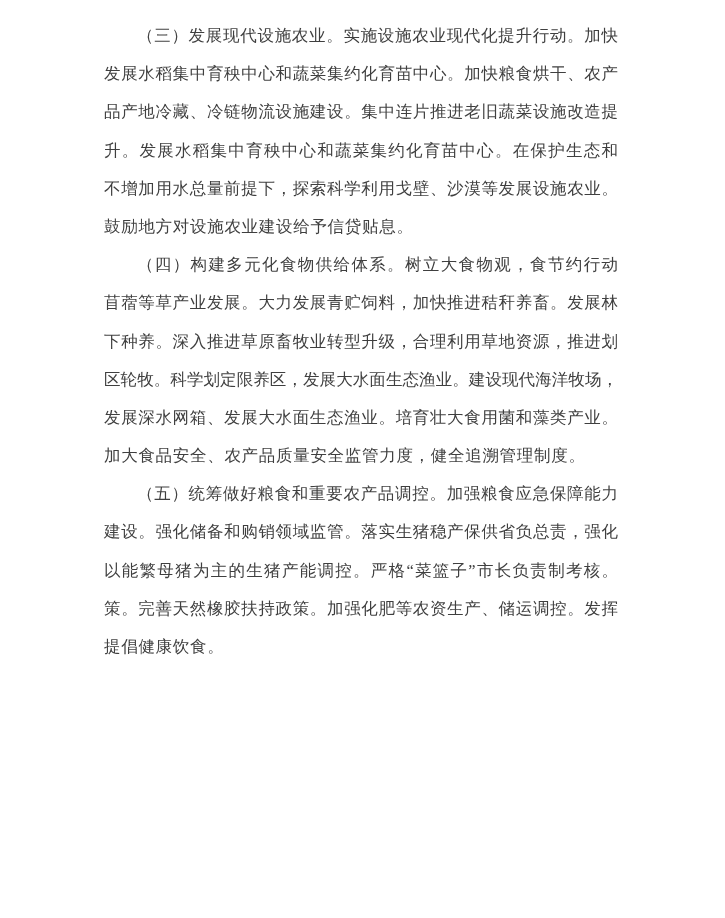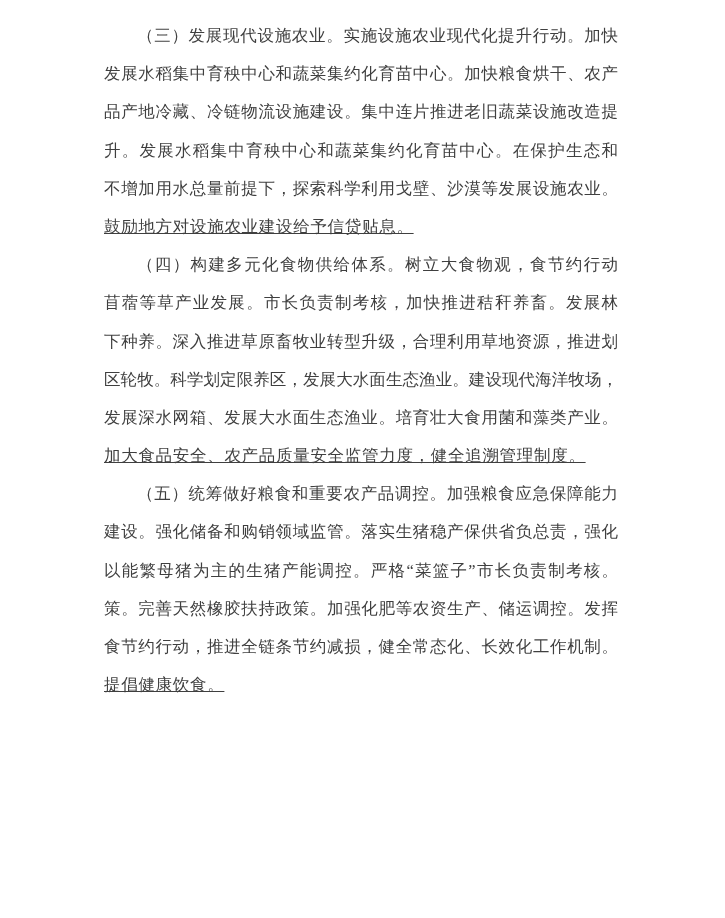--- a/index.html
+++ b/index.html
@@ -31,21 +31,20 @@
     height: 38.2px;
     color: #3f3f3f;
     text-align: left;
   }
   .line.justify {
     text-align: justify;
     text-align-last: justify;
   }
   .line.plain {
     letter-spacing: 0.7px;
-    text-decoration: underline;
   }
   .line.indent {
     padding-left: 33px;
   }
   .footer {
     position: absolute;
     left: 0;
     right: 0;
     top: 880px;
     text-align: center;
@@ -66,31 +65,30 @@
       <div class="paragraph">
         <div class="line justify indent">（三）发展现代设施农业。实施设施农业现代化提升行动。加快</div>
         <div class="line justify">发展水稻集中育秧中心和蔬菜集约化育苗中心。加快粮食烘干、农产</div>
         <div class="line justify">品产地冷藏、冷链物流设施建设。集中连片推进老旧蔬菜设施改造提</div>
         <div class="line justify">升。发展水稻集中育秧中心和蔬菜集约化育苗中心。在保护生态和</div>
         <div class="line justify">不增加用水总量前提下，探索科学利用戈壁、沙漠等发展设施农业。</div>
         <div class="line plain">鼓励地方对设施农业建设给予信贷贴息。</div>
       </div>
       <div class="paragraph">
         <div class="line justify indent">（四）构建多元化食物供给体系。树立大食物观，食节约行动</div>
-        <div class="line justify">苜蓿等草产业发展。市长负责制考核，加快推进秸秆养畜。发展林</div>
+        <div class="line justify">苜蓿等草产业发展。大力发展青贮饲料，加快推进秸秆养畜。发展林</div>
         <div class="line justify">下种养。深入推进草原畜牧业转型升级，合理利用草地资源，推进划</div>
         <div class="line justify">区轮牧。科学划定限养区，发展大水面生态渔业。建设现代海洋牧场，</div>
         <div class="line justify">发展深水网箱、发展大水面生态渔业。培育壮大食用菌和藻类产业。</div>
         <div class="line plain">加大食品安全、农产品质量安全监管力度，健全追溯管理制度。</div>
       </div>
       <div class="paragraph">
         <div class="line justify indent">（五）统筹做好粮食和重要农产品调控。加强粮食应急保障能力</div>
         <div class="line justify">建设。强化储备和购销领域监管。落实生猪稳产保供省负总责，强化</div>
         <div class="line justify">以能繁母猪为主的生猪产能调控。严格“菜篮子”市长负责制考核。</div>
         <div class="line justify">策。完善天然橡胶扶持政策。加强化肥等农资生产、储运调控。发挥</div>
-        <div class="line justify">食节约行动，推进全链条节约减损，健全常态化、长效化工作机制。</div>
         <div class="line plain">提倡健康饮食。</div>
       </div>
     </div>
   <div class="footer">
     <span class="page-number">- 4 -</span>
   </div>
 </div>
 
 </body></html>

